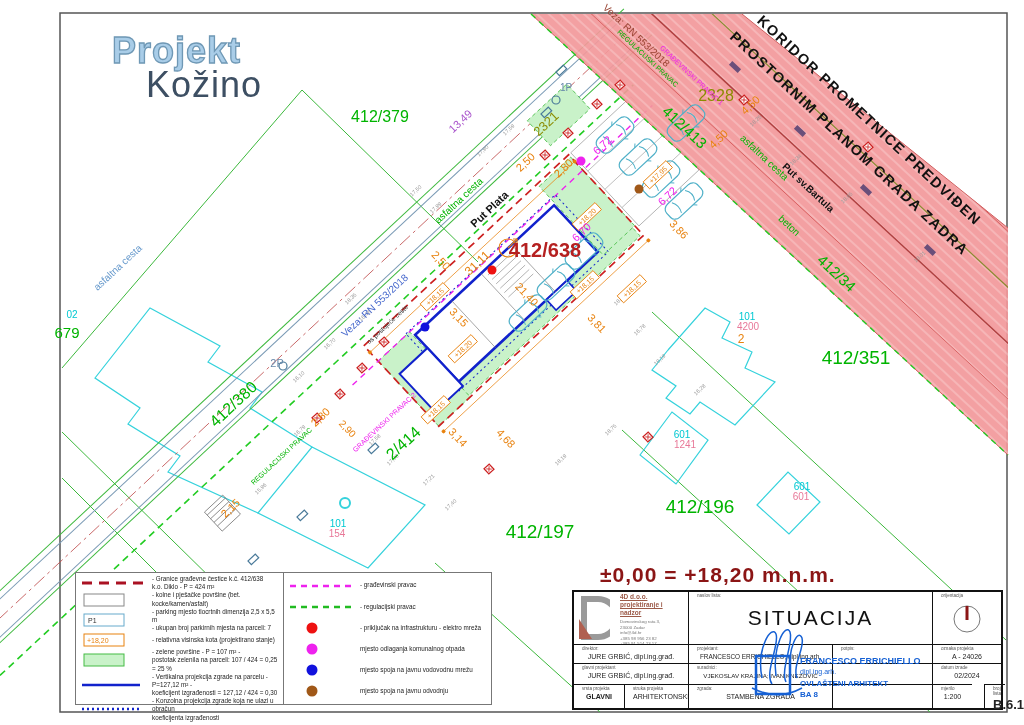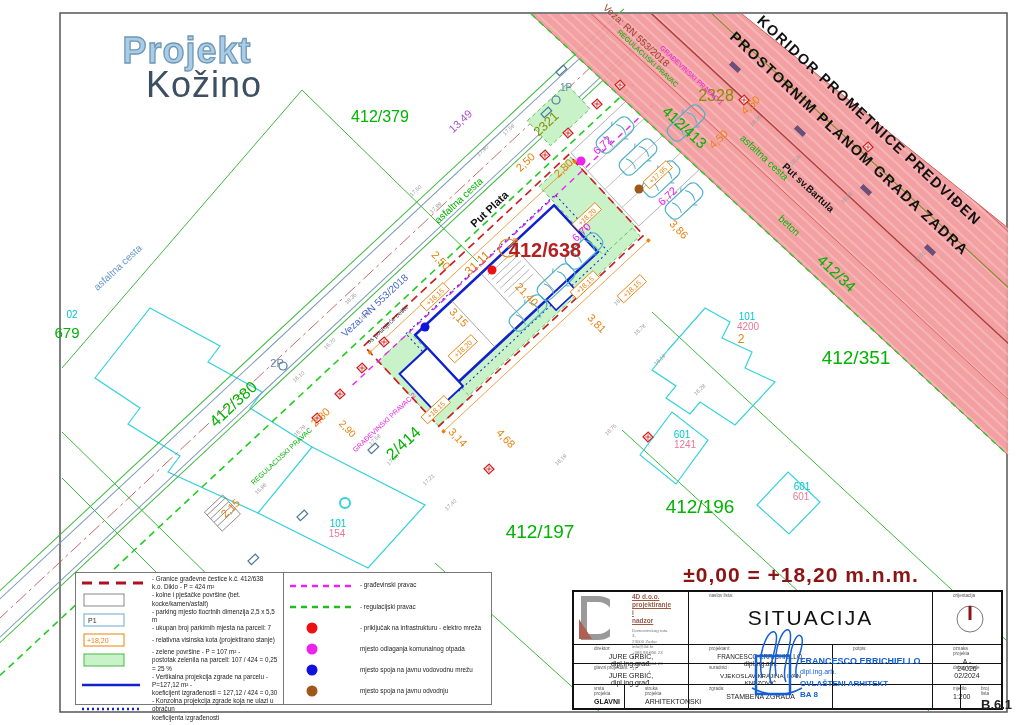--- a/index.html
+++ b/index.html
@@ -1,37 +1,37 @@
 <!DOCTYPE html>
 <html><head>
 <meta charset="utf-8">
 <style>
   html,body{margin:0;padding:0;background:#fff;}
   #sheet{position:relative;width:1024px;height:725px;background:#fff;overflow:hidden;
          font-family:"Liberation Sans",sans-serif;}
   #plan-svg{position:absolute;left:0;top:0;}
   
-  #logo{position:absolute;left:112px;top:34px;line-height:0.95;text-align:center;}
+  #logo{position:absolute;left:112px;top:34px;line-height:0.95;}
   #logo .l1{font-size:36px;font-weight:bold;color:#a9cde8;-webkit-text-stroke:1.3px #6f98b5;letter-spacing:1px;}
   #logo .l2{font-size:36px;font-weight:normal;color:#3d4f63;margin-left:34px;letter-spacing:1px;}
   
-  #elev{position:absolute;left:600px;top:563px;width:402px;text-align:center;
+  #elev{position:absolute;left:600px;top:563px;width:402px;text-align:left;
         font-size:21px;font-weight:bold;color:#8b1515;letter-spacing:1px;}
   
   #legend{position:absolute;left:75px;top:572px;width:417px;height:133px;
           border:1px solid #777;background:#fff;display:flex;box-sizing:border-box;}
   #legend .col{flex:1;display:flex;flex-direction:column;justify-content:space-around;padding:2px 0;}
   #legend .col.left{border-right:1px solid #777;}
   .lg-row{display:flex;align-items:center;gap:6px;padding:0 4px;}
   .lg-sym{width:66px;min-width:66px;height:16px;}
   .lg-txt{font-size:6.3px;color:#222;line-height:1.3;white-space:pre-line;}
   
   #tblock{position:absolute;left:572px;top:590px;width:431px;height:120px;
           border:2px solid #111;background:#fff;box-sizing:border-box;font-size:6px;color:#222;}
-  .tb-cell{position:absolute;border-left:1px solid #111;border-top:1px solid #111;box-sizing:border-box;padding:1px 20px;}
+  .tb-cell{position:absolute;border-left:1px solid #111;border-top:1px solid #111;box-sizing:border-box;padding:1px 8px;}
   .tb-lab{font-size:4.6px;color:#555;}
   .tb-val{text-align:center;font-size:7px;margin-top:2px;}
   .tb-title{font-size:21px;letter-spacing:2px;text-align:center;margin-top:8px;color:#111;}
   .tb-big{font-size:13px;font-weight:bold;text-align:center;margin-top:1px;}
   #stamp{position:absolute;left:168px;top:26px;width:210px;height:92px;pointer-events:none;}
   .co-name{color:#9c5a48;font-size:6.5px;font-weight:bold;text-decoration:underline;line-height:1.25;}
   .co-adr{color:#777;font-size:4.4px;line-height:1.25;margin-top:2px;}
 </style>
 </head>
 <body>
@@ -549,21 +549,21 @@
   </div>
   <div class="tb-cell" style="left:114px;top:92px;width:144px;height:26px;">
     <div class="tb-lab">zgrada:</div>
     <div class="tb-val">STAMBENA ZGRADA</div>
   </div>
   <div class="tb-cell" style="left:258px;top:92px;width:100px;height:26px;"></div>
   <div class="tb-cell" style="left:358px;top:92px;width:40px;height:26px;">
     <div class="tb-lab">mjerilo</div>
     <div class="tb-val">1:200</div>
   </div>
-  <div class="tb-cell" style="left:386px;top:92px;width:21px;height:26px;border-right:none;">
+  <div class="tb-cell" style="left:410px;top:92px;width:21px;height:26px;border-right:none;">
     <div class="tb-lab">broj lista</div>
     <div class="tb-big">B.6.1</div>
   </div>
 
   <svg id="stamp" viewBox="0 0 210 92">
     <g stroke="#1560D4" fill="none" stroke-width="1.5">
       <rect x="14" y="38" width="34" height="38" stroke-width="2.5"></rect>
       <path d="M20 60 C 14 30, 30 6, 34 16 C 38 26, 22 55, 30 66"></path>
       <path d="M34 58 C 30 28, 44 4, 48 14 C 52 24, 38 52, 44 64"></path>
       <path d="M48 54 C 46 30, 56 10, 60 20 C 63 30, 50 48, 55 60"></path>

